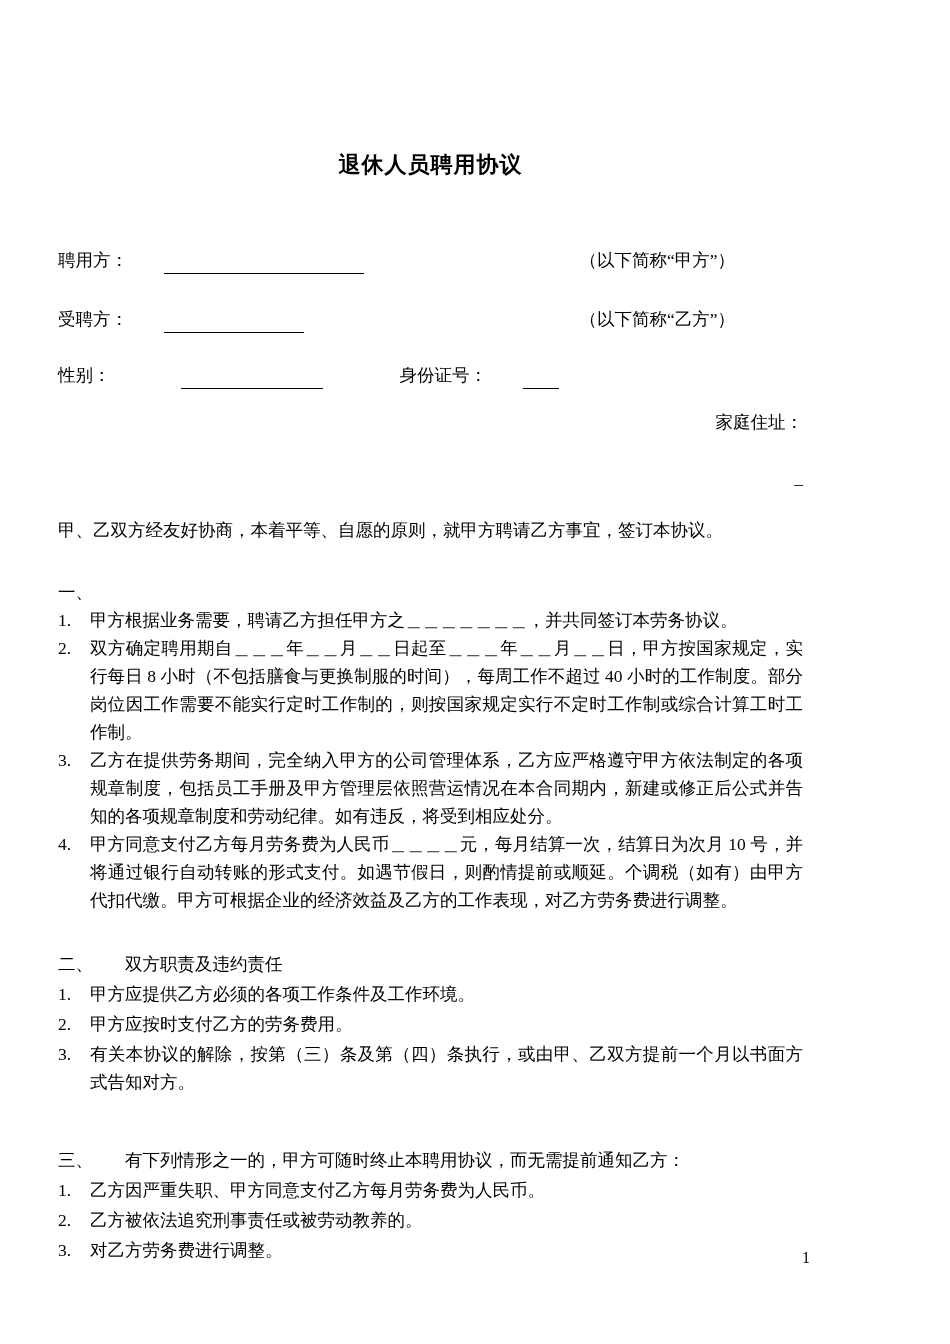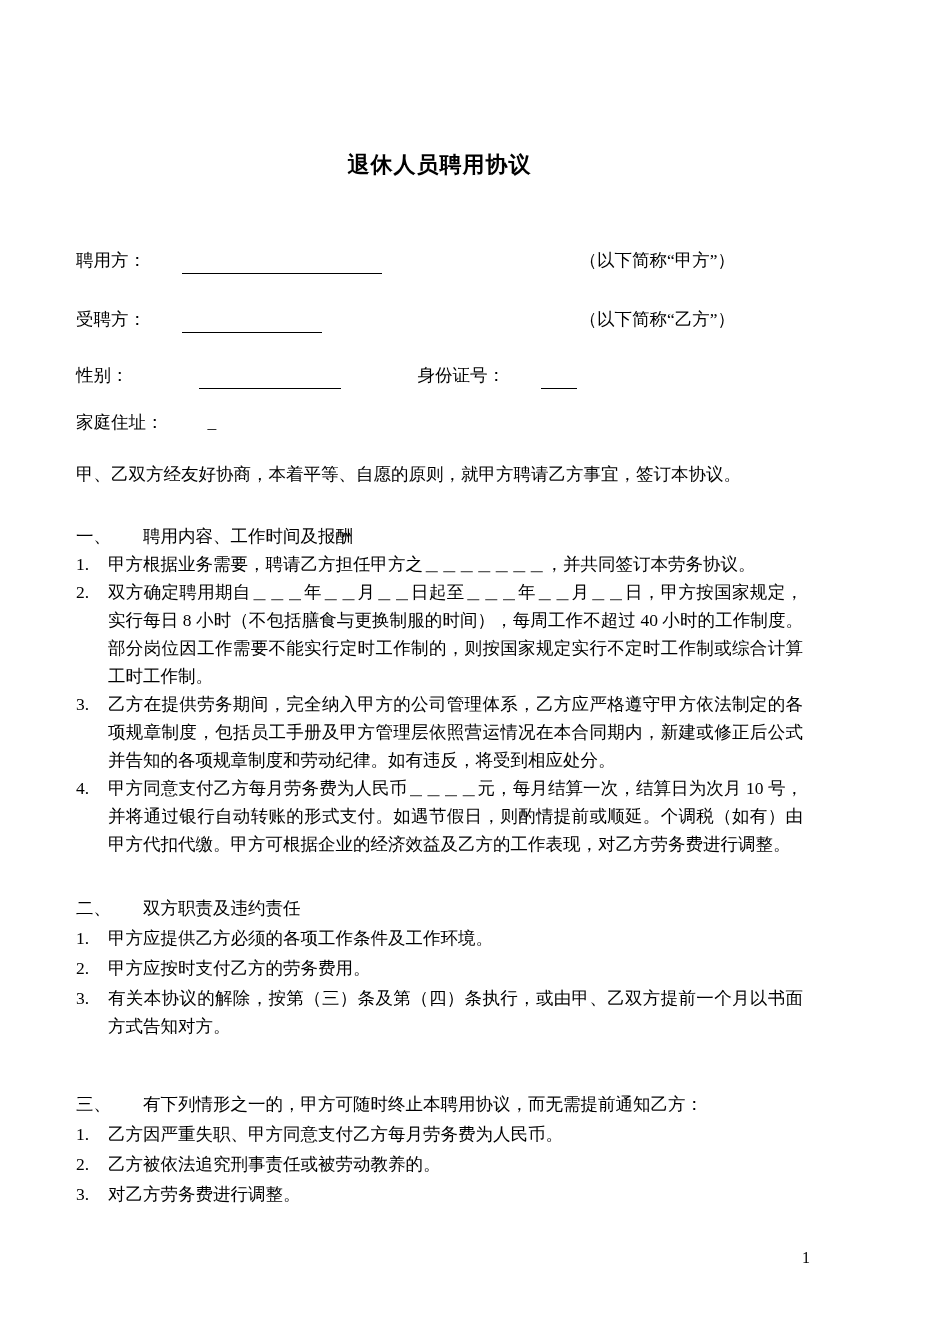--- a/index.html
+++ b/index.html
@@ -11,21 +11,21 @@
     position: relative;
     width: 950px;
     height: 1344px;
     margin: 0 auto;
     background: #ffffff;
     color: #000000;
     font-family: "Liberation Serif", "DejaVu Serif", serif;
     font-size: 17.5px;
     line-height: 28px;
     box-sizing: border-box;
-    padding: 150px 147px 0 76px;
+    padding: 150px 147px 0 58px;
     overflow: hidden;
   }
   .title {
     font-size: 22px;
     font-weight: bold;
     text-align: center;
     margin: 0 0 66px 0;
     line-height: 30px;
     letter-spacing: 1px;
   }
@@ -43,21 +43,21 @@
     margin-left: 8px;
   }
   .w-hiring { width: 200px; }
   .w-hired  { width: 140px; }
   .w-gender { width: 142px; }
   .w-id     { width: 36px; }
   .note { margin-left: auto; padding-right: 68px; }
   .row-1 { margin-bottom: 31px; }
   .row-2 { margin-bottom: 28px; }
   .row-3 { margin-bottom: 19px; text-align: right; }
-  .row-4 { margin-bottom: 18px; }
+  .row-4 { margin-bottom: 18px; flex-direction: column; }
   .gender-gap { margin-left: 42px; }
   .addr-val { margin-left: 16px; }
   .intro {
     margin: 24px 0 0 0;
     text-align: justify;
   }
   .section { margin-top: 34px; }
   .sec-2 { margin-top: 36px; }
   .sec-3 { margin-top: 50px; }
   .sec-head { display: flex; }
@@ -104,21 +104,20 @@
   <div class="form-row row-4">
     <span class="lbl">家庭住址：</span>
     <span class="addr-val">_</span>
   </div>
 
   <p class="intro">甲、乙双方经友好协商，本着平等、自愿的原则，就甲方聘请乙方事宜，签订本协议。</p>
 
   <div class="section sec-1">
     <div class="sec-head">
       <span class="sec-num">一、</span>
-      <span class="sec-title">聘用内容、工作时间及报酬</span>
     </div>
     <div class="item">
       <span class="inum">1.</span>
       <span class="itext">甲方根据业务需要，聘请乙方担任甲方之＿＿＿＿＿＿＿，并共同签订本劳务协议。</span>
     </div>
     <div class="item">
       <span class="inum">2.</span>
       <span class="itext">双方确定聘用期自＿＿＿年＿＿月＿＿日起至＿＿＿年＿＿月＿＿日，甲方按国家规定，实行每日 8 小时（不包括膳食与更换制服的时间），每周工作不超过 40 小时的工作制度。部分岗位因工作需要不能实行定时工作制的，则按国家规定实行不定时工作制或综合计算工时工作制。</span>
     </div>
     <div class="item">

